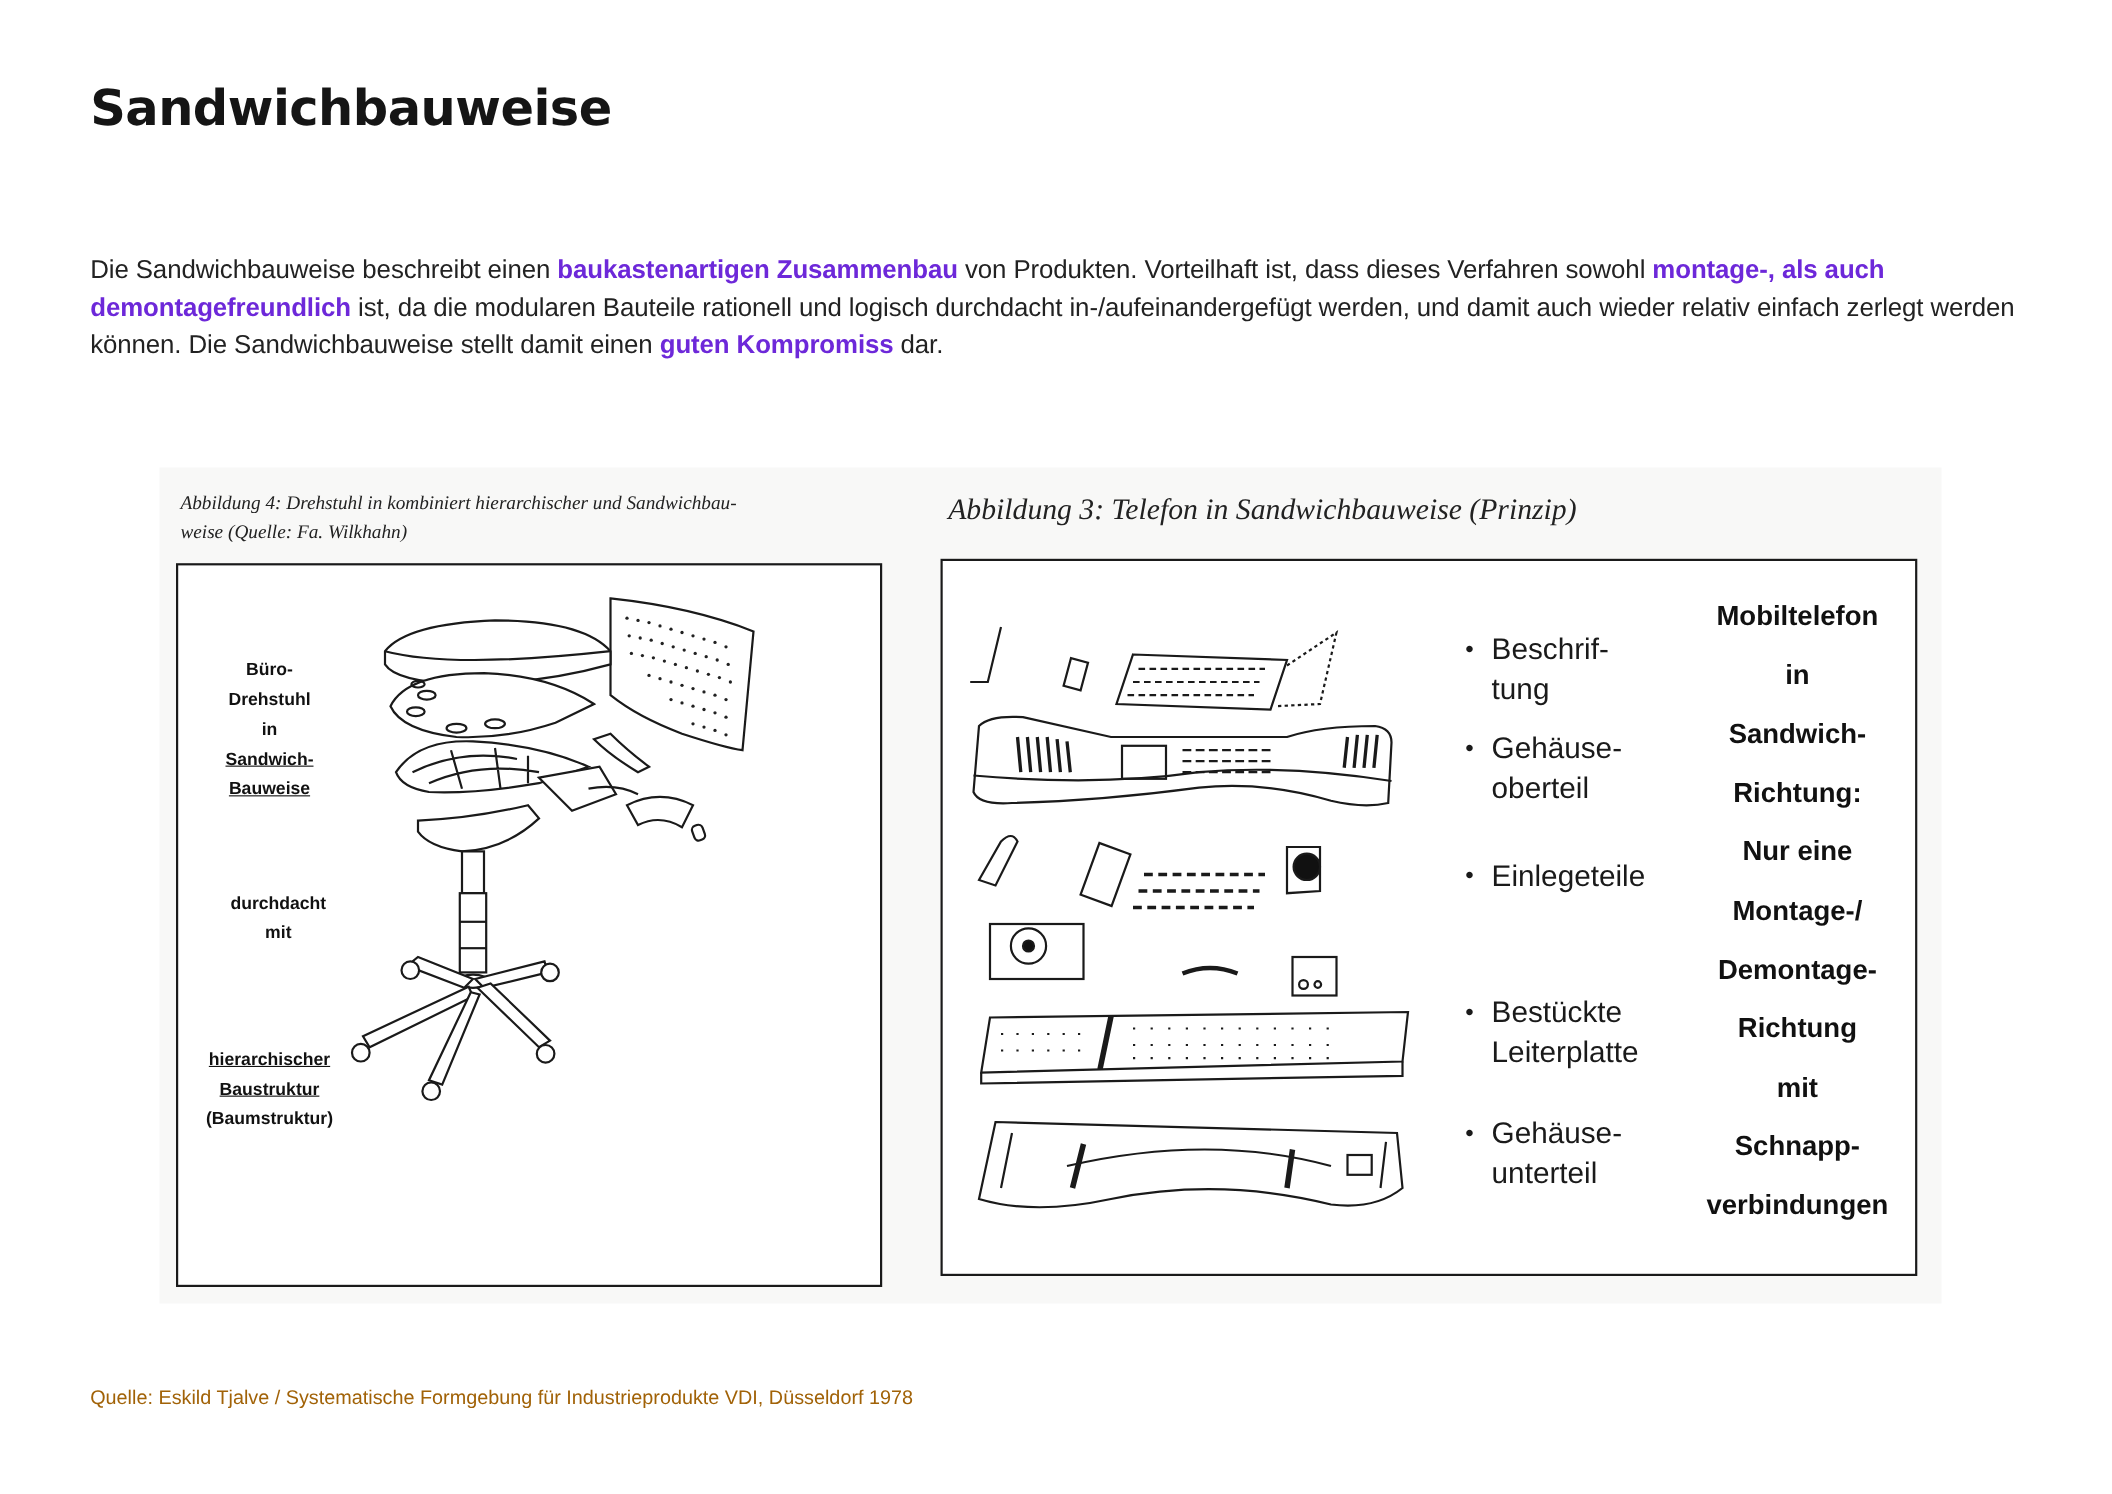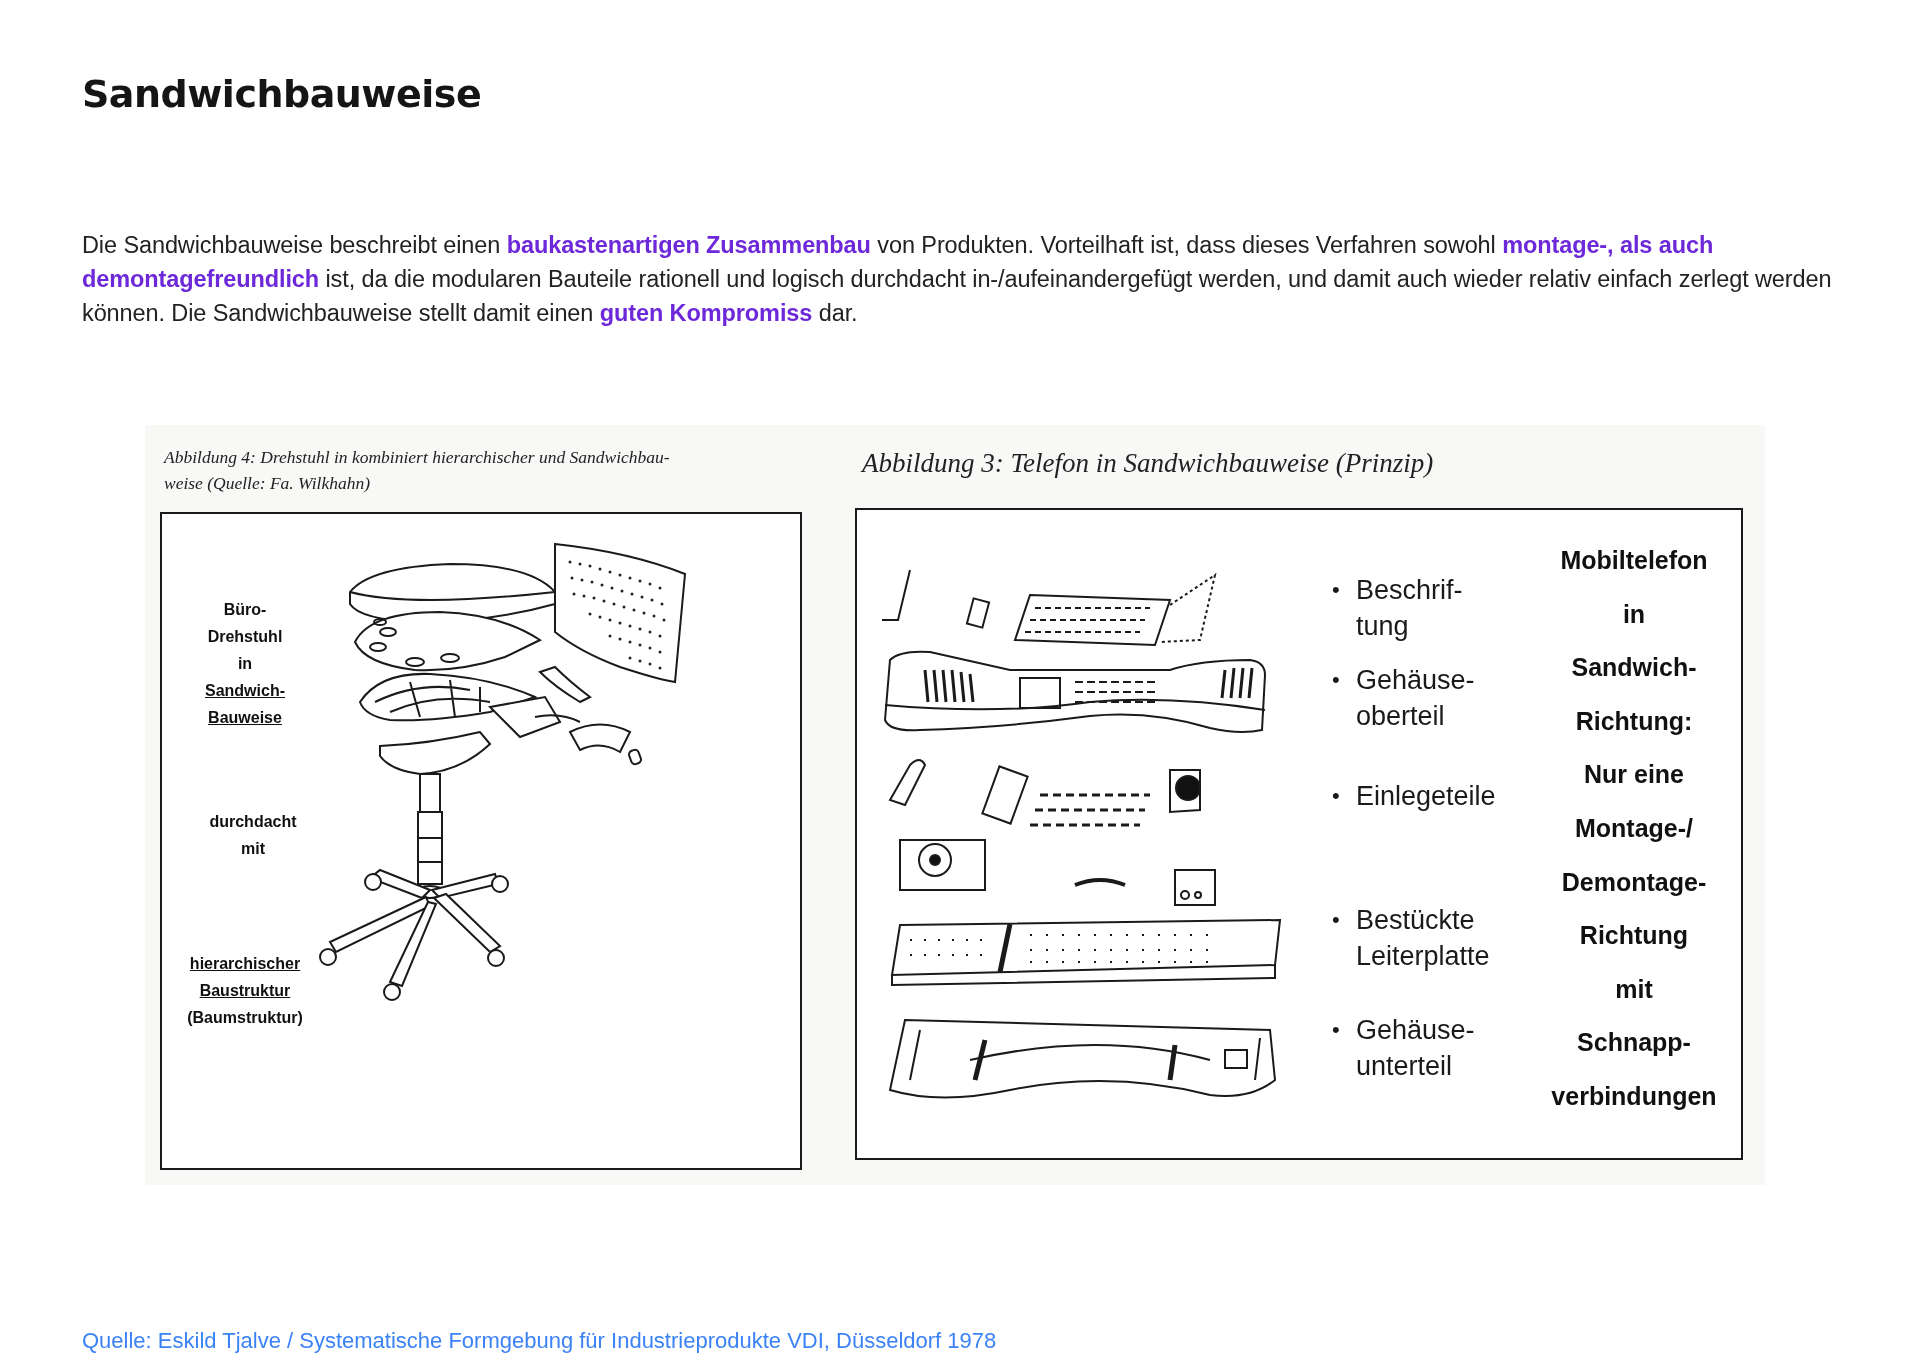--- a/index.html
+++ b/index.html
@@ -1,18 +1,18 @@
 <!DOCTYPE html>
 <html><head>
 <meta charset="utf-8">
 <style>
   html, body { margin:0; padding:0; background:#ffffff; }
   body { width:1920px; height:1358px; position:relative; overflow:hidden;
          font-family:"Liberation Sans", "DejaVu Sans", sans-serif; color:#1a1a1a; }
-  .title { position:absolute; left:82px; top:72px; font-size:38px; font-weight:bold;
+  .title { position:absolute; left:82px; top:72px; font-size:45px; font-weight:bold;
            font-family:"DejaVu Sans", sans-serif; letter-spacing:-0.5px; color:#151515; margin:0; }
   .intro { position:absolute; left:82px; top:228px; width:1780px; font-size:23.5px; line-height:34px;
            font-family:"Liberation Sans", sans-serif; color:#222; margin:0; letter-spacing:-0.1px; }
   .intro b { font-weight:bold; color:#6d28d9; }
   .scan { position:absolute; left:145px; top:425px; width:1620px; height:760px; background:#f8f8f7; }
   .cap { position:absolute; font-family:"Liberation Serif", "DejaVu Serif", serif; font-style:italic; color:#222; }
   .cap4 { left:164px; top:444px; width:620px; font-size:17.5px; line-height:26px; }
   .cap3 { left:862px; top:448px; font-size:27px;font-family:Liberation Serif, serif; }
   .box { position:absolute; border:2.5px solid #1a1a1a; background:#ffffff; box-sizing:border-box; }
   .box-chair { left:160px; top:512px; width:642px; height:658px; }
@@ -21,21 +21,21 @@
                  font-size:16px; line-height:27px; text-align:center; color:#111; }
   .u { text-decoration:underline; }
   .phone-list { position:absolute; left:1332px; top:572px; font-family:"Liberation Sans", sans-serif;
                 font-size:27px; color:#1a1a1a; line-height:36px; }
   .phone-list .item { position:absolute; left:0; white-space:nowrap; }
   .phone-list .bullet { display:inline-block; width:24px; font-size:22px; vertical-align:top; }
   .phone-list .txt { display:inline-block; }
   .phone-right { position:absolute; left:1524px; top:540px; width:220px; text-align:center;
                  font-family:"Liberation Sans", sans-serif; font-weight:bold; font-size:25px; color:#111; }
   .phone-right div { height:53.6px; line-height:40px; }
-  .footer { position:absolute; left:82px; top:1328px; font-size:22px; color:#3b82f6;
+  .footer { position:absolute; left:82px; top:1260px; font-size:18px; color:#a16207;
             font-family:"Liberation Sans", sans-serif; }
   svg { position:absolute; }
 </style>
 </head>
 <body>
 
 <h1 class="title">Sandwichbauweise</h1>
 
 <p class="intro" id="intro"><span>Die Sandwichbauweise beschreibt einen </span><b>baukastenartigen Zusammenbau</b><span> von Produkten. Vorteilhaft ist, dass dieses Verfahren sowohl </span><b>montage-, als auch demontagefreundlich</b><span> ist, da die modularen Bauteile rationell und logisch durchdacht in-/aufeinandergefügt werden, und damit auch wieder relativ einfach zerlegt werden können. Die Sandwichbauweise stellt damit einen </span><b>guten Kompromiss</b><span> dar.</span></p>
 

